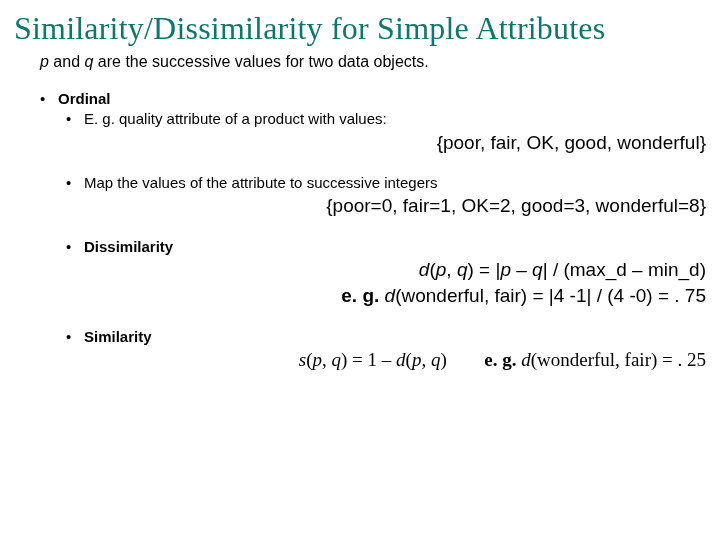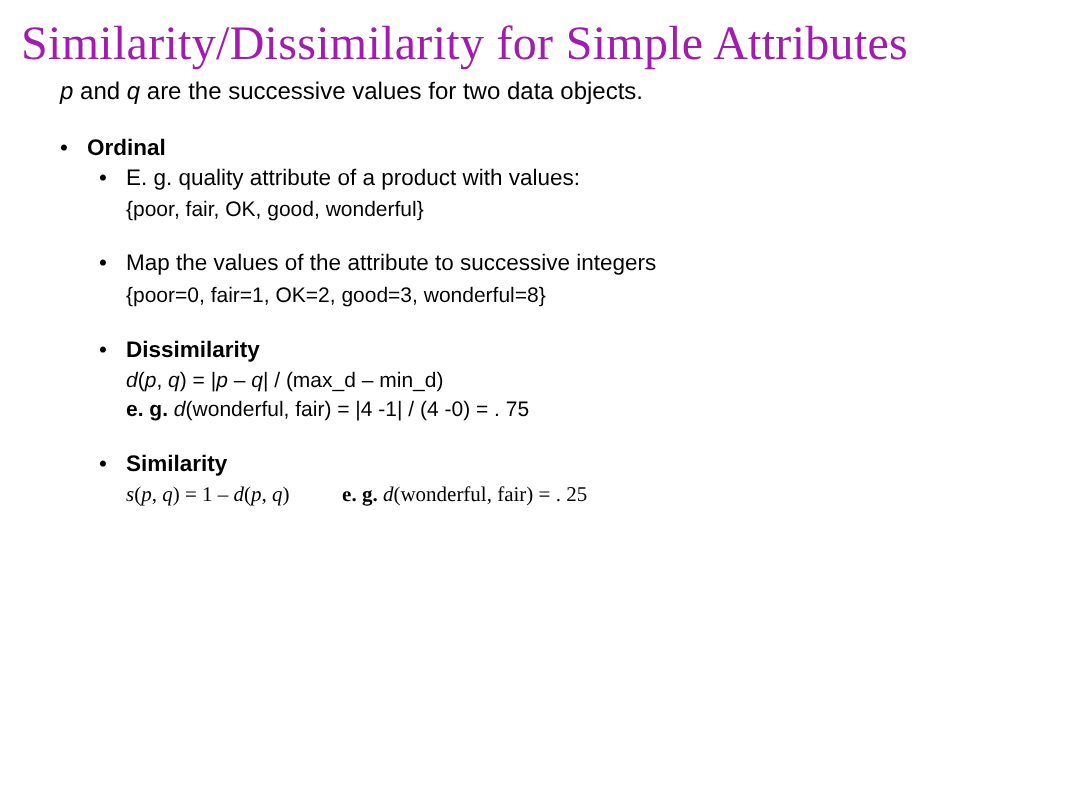--- a/index.html
+++ b/index.html
@@ -13,43 +13,43 @@
   }
   .slide {
     box-sizing: border-box;
     width: 720px;
     height: 540px;
     padding: 8px 14px 10px 14px;
   }
   .title {
     font-family: "Times New Roman", Times, serif;
     font-size: 32px;
-    color: #a21caf;
+    color: #0f766e;
     margin: 2px 0 6px 0;
     letter-spacing: 0.2px;
   }
   .subtitle {
     font-size: 16px;
     margin: 2px 0 18px 26px;
   }
   .it { font-style: italic; }
   .b { font-weight: bold; }
   .u { }
 
   .lvl1 {
     margin-left: 26px;
     font-size: 15px;
   }
   .lvl2 {
     margin-left: 52px;
     font-size: 15px;
   }
   .lvl2cont {
-    margin-left: 70px;
-    font-size: 14px;
+    font-size: 19px;
+    text-align: right;
   }
   .row {
     display: flex;
     align-items: flex-start;
     line-height: 1.35;
   }
   .bullet {
     width: 18px;
     flex: 0 0 18px;
     text-align: left;

